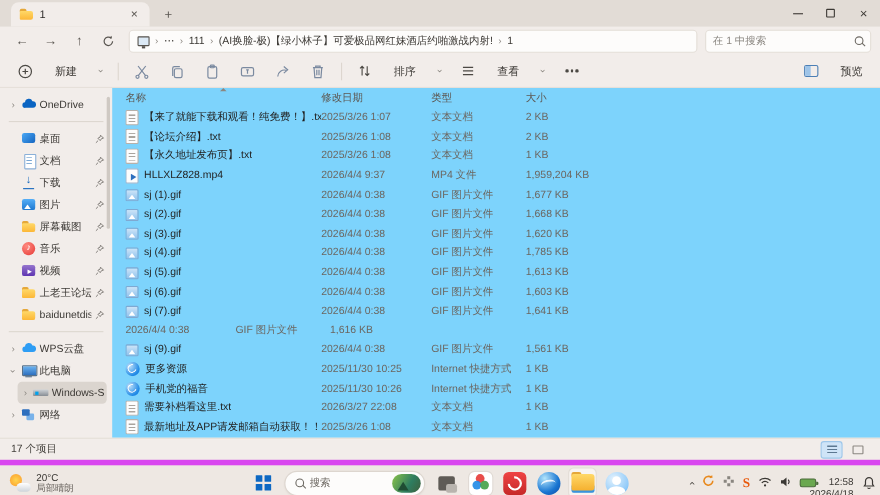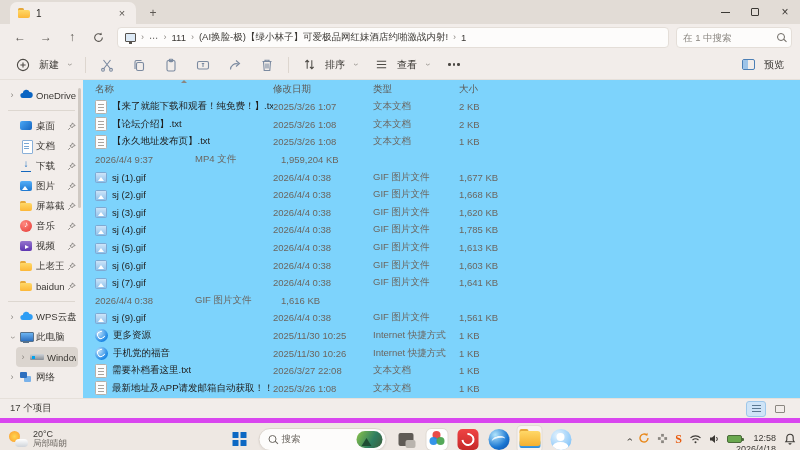--- a/index.html
+++ b/index.html
@@ -23,41 +23,41 @@
   .addressbar { height:26px; background:#f2edea; display:flex; align-items:center; padding:0 8px; gap:2px; }
   .nav-btn { width:24px; height:20px; display:flex; align-items:center; justify-content:center; color:#5a5651; font-size:12px; border-radius:4px; }
   .crumb-bar { flex:1; height:21px; background:#fdfcfb; border:1px solid #e4ded8; border-radius:4px; margin:0 5px;
                display:flex; align-items:center; padding:0 7px; gap:5px; font-size:9.5px; color:#3b3834; overflow:hidden; white-space:nowrap; }
   .crumb { flex:none; }
   .chev { display:inline-block; color:#8b8781; font-size:9px; line-height:1; }
   .chev::before { content:"›"; }
   .chev.down { transform:rotate(90deg); }
   .mini-monitor { width:11px; height:9px; border:1px solid #56524d; border-radius:1px; position:relative; flex:none; background:#dce9f5; }
   .mini-monitor::after { content:""; position:absolute; left:3px; right:3px; bottom:-3px; height:2px; background:#56524d; }
-  .search-box { width:116px; height:21px; background:#fdfcfb; border:1px solid #e4ded8; border-radius:4px;
+  .search-box { width:151px; height:21px; background:#fdfcfb; border:1px solid #e4ded8; border-radius:4px;
                 display:flex; align-items:center; padding:0 6px; gap:4px; }
   .search-box input { border:0; outline:0; background:transparent; flex:1; font:inherit; font-size:9.5px; color:#3b3834; min-width:0; }
   .search-box input::placeholder { color:#8a8680; }
   .mag { width:8px; height:8px; border:1.2px solid #6e6a64; border-radius:50%; position:relative; flex:none; }
   .mag::after { content:""; position:absolute; width:4px; height:1.2px; background:#6e6a64; transform:rotate(45deg); right:-3px; bottom:-1px; }
 
   
   .toolbar { height:30px; background:#f2edea; display:flex; align-items:center; padding:0 12px; gap:10px; border-bottom:1px solid #e6e0da; }
-  .tbtn { display:flex; align-items:center; gap:9px; font-size:10px; color:#3b3834; border-radius:4px; padding:3px 4px; }
+  .tbtn { display:flex; align-items:center; gap:20px; font-size:10px; color:#3b3834; border-radius:4px; padding:3px 4px; }
   .tb-div { width:1px; height:16px; background:#ddd6cf; }
   .tico { display:flex; }
   .tdots { display:flex; gap:2px; padding:3px 5px; }
   .tdots i { width:2.5px; height:2.5px; border-radius:50%; background:#4c4944; }
   .tb-right { margin-left:auto; display:flex; align-items:center; gap:5px; font-size:10px; color:#3b3834; }
   .prevu { width:13px; height:11px; border:1px solid #4c7fb5; border-radius:2px; position:relative; }
   .prevu::after { content:""; position:absolute; left:0; top:0; bottom:0; width:5px; background:#9ec4e8; }
 
   
   .main { flex:1; min-height:0; display:flex; background:#f2edea; }
-  .sidebar { width:83px; flex:none; padding-top:5px; position:relative; overflow:hidden; }
+  .sidebar { width:102px; flex:none; padding-top:5px; position:relative; overflow:hidden; }
   .sb-scroll { position:absolute; right:2px; top:8px; width:3px; height:120px; background:#cfc9c3; border-radius:2px; }
   .side-item { height:20px; display:flex; align-items:center; gap:3px; margin:0 5px; padding:0 2px 0 3px; border-radius:4px; font-size:9.5px; color:#3b3834; }
   .side-item.selected { background:#dbd5cf; }
   .side-item.indent { margin-left:16px; }
   .side-item .chev { width:8px; flex:none; text-align:center; }
   .side-item .chev.none::before { content:""; }
   .side-label { flex:1; overflow:hidden; white-space:nowrap; }
   .pin { flex:none; display:flex; }
   .side-sep { height:1px; background:#ddd7d0; margin:5px 8px; }
 
@@ -477,20 +477,24 @@
           <div class="row">
             <span class="c-name">
               <i class="fi fi-txt"></i>
               <span class="nm">【永久地址发布页】.txt</span>
             </span>
             <span class="c-date">2025/3/26 1:08</span>
             <span class="c-type">文本文档</span>
             <span class="c-size">1 KB</span>
           </div>
           <div class="row">
+            <span class="c-name">
+              <i class="fi fi-mp4"></i>
+              <span class="nm">HLLXLZ828.mp4</span>
+            </span>
             <span class="c-date">2026/4/4 9:37</span>
             <span class="c-type">MP4 文件</span>
             <span class="c-size">1,959,204 KB</span>
           </div>
           <div class="row">
             <span class="c-name">
               <i class="fi fi-gif"></i>
               <span class="nm">sj (1).gif</span>
             </span>
             <span class="c-date">2026/4/4 0:38</span>

